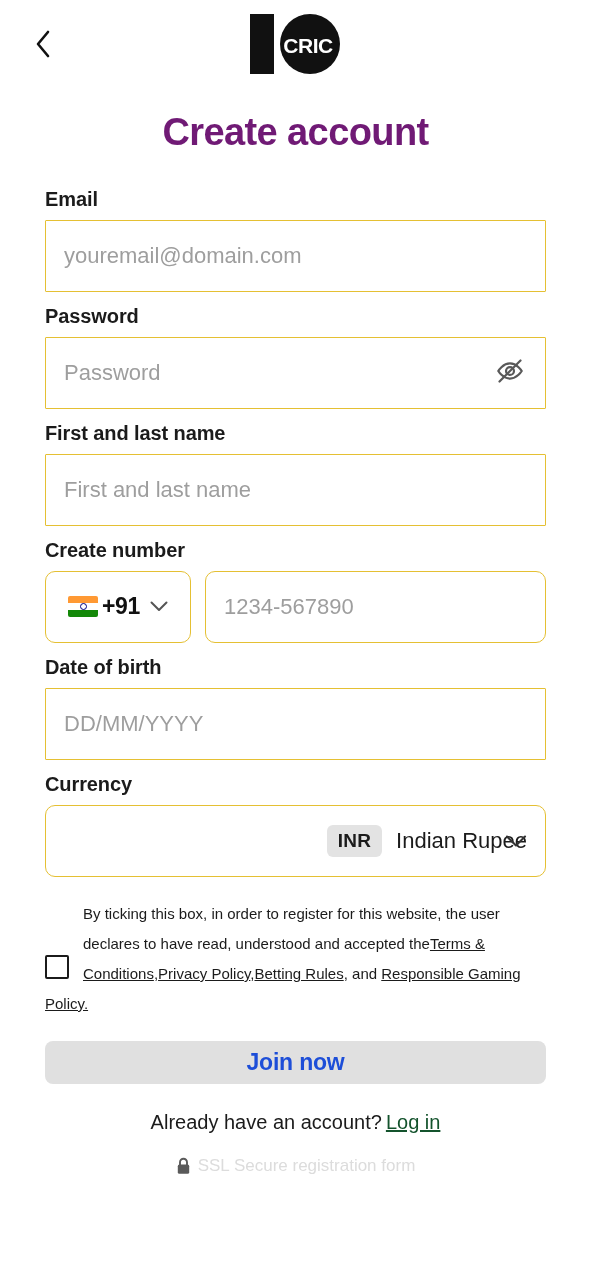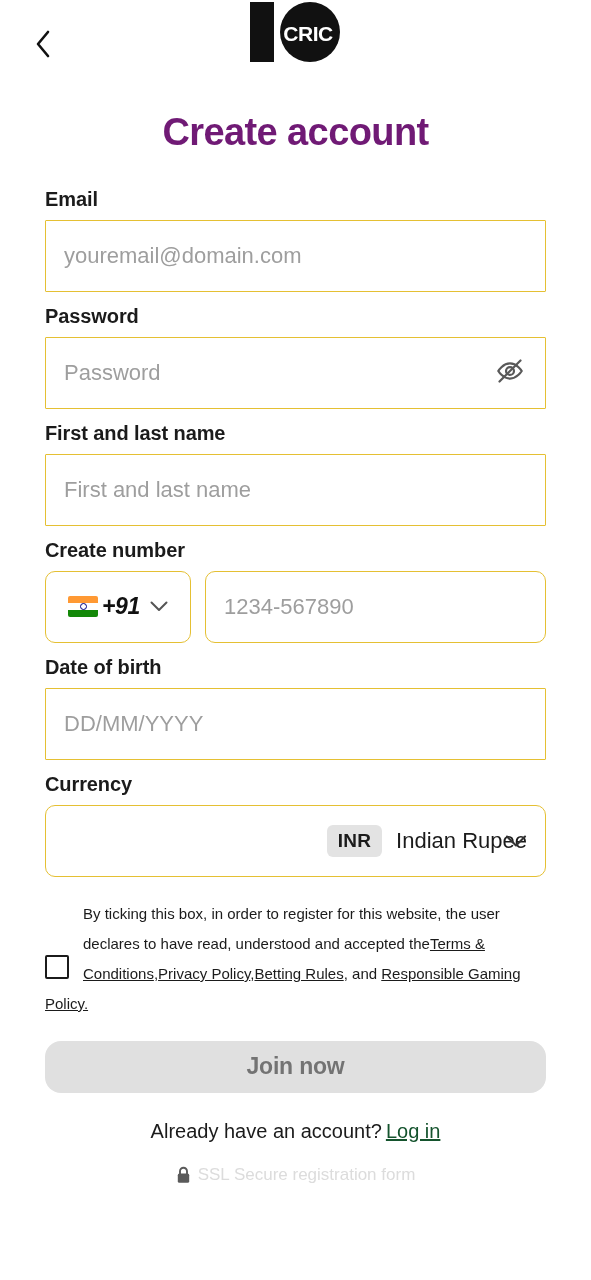--- a/index.html
+++ b/index.html
@@ -34,21 +34,21 @@
     justify-content: center;
     cursor: pointer;
     background: none;
     border: none;
   }
   .back-btn svg { display: block; }
 
   .logo {
     position: absolute;
     left: 50%;
-    top: 2px;
+    top: 14px;
     transform: translateX(-50%);
     width: 96px;
     height: 60px;
   }
   .logo svg { display: block; }
 
   
   .page-title {
     text-align: center;
     font-size: 38px;
@@ -147,21 +147,20 @@
     position: absolute; left: 50%; top: 50%;
     width: 7px; height: 7px; margin: -3.5px 0 0 -3.5px;
     border-radius: 50%;
     border: 1.2px solid #000080;
   }
   .dial-code {
     font-size: 23px;
     font-weight: 600;
     color: #111;
     letter-spacing: -0.4px;
-    font-style: italic;
   }
   .phone-input-wrap {
     flex: 1 1 auto;
     height: 72px;
     border: 1.6px solid #E5C033;
     border-radius: 10px;
     display: flex;
     align-items: center;
     background: #fff;
   }
@@ -235,28 +234,28 @@
   .terms a {
     color: #1b1b1b;
     text-decoration: underline;
   }
 
   
   .join-btn {
     display: block;
     margin: 22px 45px 0 45px;
     width: calc(100% - 90px);
-    height: 52px;
+    height: 43px;
     background: #E0E0E0;
     border: none;
-    border-radius: 16px;
+    border-radius: 8px;
     font-family: "Liberation Sans", sans-serif;
     font-size: 23px;
     font-weight: 700;
-    color: #737373;
+    color: #1d4ed8;
     letter-spacing: -0.2px;
     cursor: default;
   }
 
   
   .login-row {
     text-align: center;
     margin-top: 27px;
     font-size: 20px;
     color: #1b1b1b;

